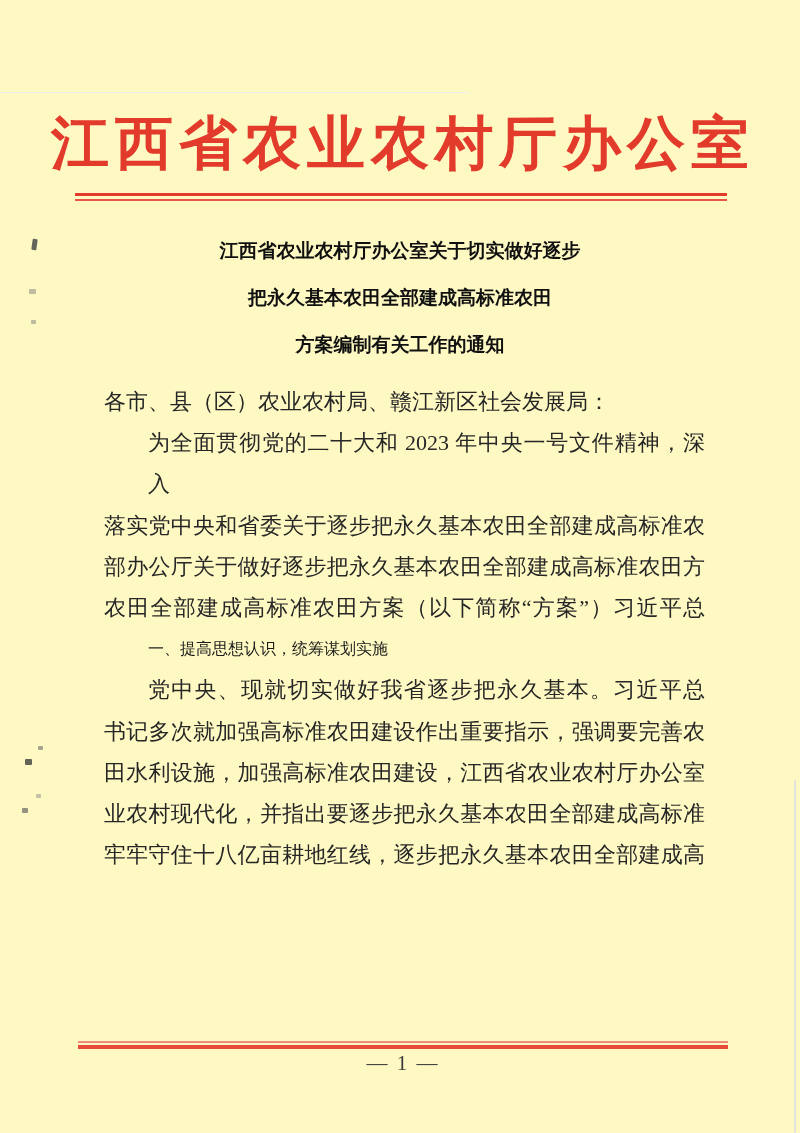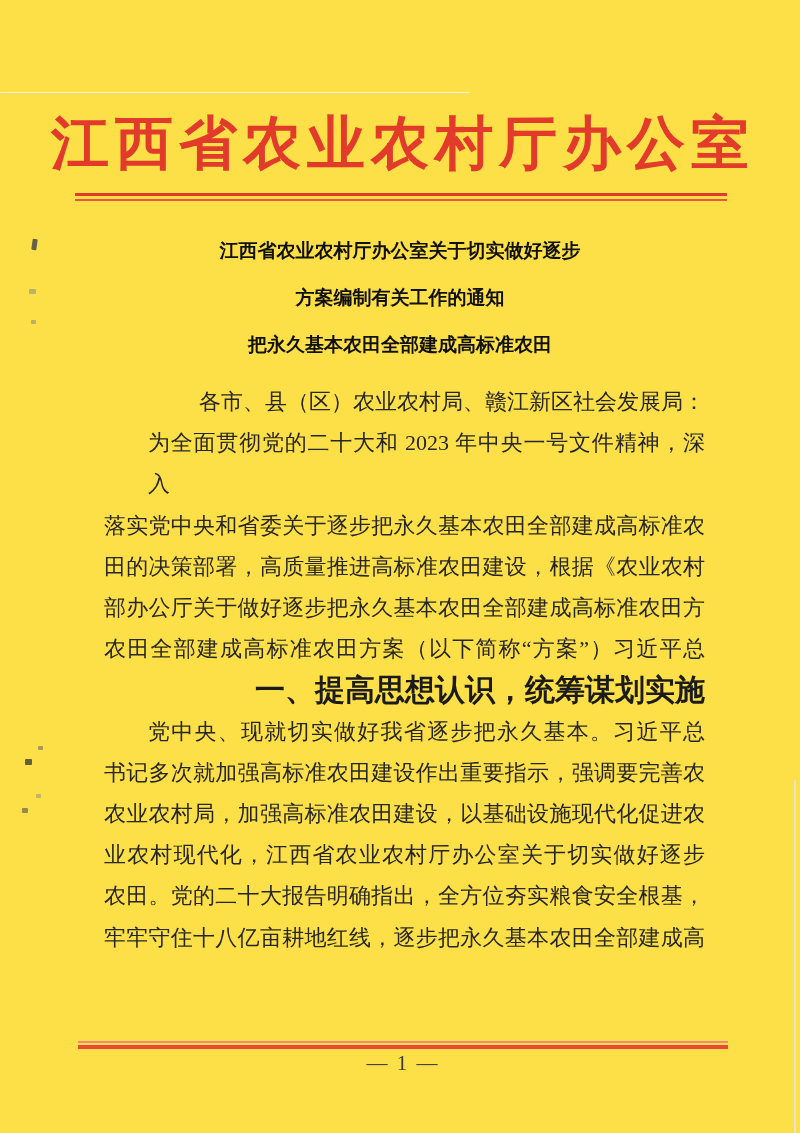--- a/index.html
+++ b/index.html
@@ -1,21 +1,21 @@
 <!DOCTYPE html>
 <html><head>
 <meta charset="utf-8">
 <style>
   html,body{margin:0;padding:0;}
   body{
     width:800px;height:1133px;position:relative;overflow:hidden;
     background:#fdfdfb;
     font-family:"Liberation Serif","DejaVu Serif",serif;
   }
-  .page{position:absolute;inset:0;background:#fde047;}
+  .page{position:absolute;inset:0;background:#fef9c3;}
 
   
   .masthead{
     position:absolute;top:106px;left:0;right:0;
     text-align:center;
     font-size:58px;font-weight:700;line-height:1.3;
     letter-spacing:6px;text-indent:6px;
     color:#e23b2c;
     font-family:"Liberation Serif","DejaVu Serif",serif;
   }
@@ -31,27 +31,27 @@
     font-weight:700;font-size:19px;line-height:47px;
     font-family:"Liberation Serif","DejaVu Serif",serif;
   }
 
   
   .content{
     position:absolute;top:381px;left:104px;width:601px;
     font-size:22px;line-height:41.2px;color:#262626;
     font-family:"Liberation Serif","DejaVu Serif",serif;
   }
-  .line{white-space:nowrap;text-align:right;}
+  .line{white-space:nowrap;text-align:left;}
   .line.fill{white-space:normal;text-align:justify;text-align-last:justify;}
   .line.indent{padding-left:44px;}
   .line.indent.fill{width:557px;}
   .line.section-heading{
     font-family:"Liberation Sans","DejaVu Sans",sans-serif;
-    font-weight:700;color:#1b1b1b;font-size:30px;
+    font-weight:400;color:#1b1b1b;font-size:16px;
   }
 
   
   .footer-rule{position:absolute;left:78px;top:1041px;width:650px;}
   .footer-rule .bar-thin{height:1.5px;background:#ef8a7d;}
   .footer-rule .bar-gap{height:2.5px;}
   .footer-rule .bar-thick{height:4px;background:#e74a38;}
   .page-number{
     position:absolute;left:78px;top:1051px;width:650px;
     text-align:center;font-size:21px;color:#3a3a3a;letter-spacing:2px;
@@ -77,37 +77,35 @@
   <div class="masthead">江西省农业农村厅办公室</div>
 
   <div class="masthead-rule">
     <div class="bar-thick"></div>
     <div class="bar-gap"></div>
     <div class="bar-thin"></div>
   </div>
 
   <div class="doc-title">
     <div>江西省农业农村厅办公室关于切实做好逐步</div>
+    <div>把永久基本农田全部建成高标准农田</div>
     <div>方案编制有关工作的通知</div>
-    <div>把永久基本农田全部建成高标准农田</div>
   </div>
 
   <div class="content">
     <div class="line">各市、县（区）农业农村局、赣江新区社会发展局：</div>
     <div class="line indent fill">为全面贯彻党的二十大和 2023 年中央一号文件精神，深入</div>
     <div class="line fill">落实党中央和省委关于逐步把永久基本农田全部建成高标准农</div>
-    <div class="line fill">田的决策部署，高质量推进高标准农田建设，根据《农业农村</div>
     <div class="line fill">部办公厅关于做好逐步把永久基本农田全部建成高标准农田方</div>
     <div class="line fill">农田全部建成高标准农田方案（以下简称“方案”）习近平总</div>
     <div class="line indent section-heading">一、提高思想认识，统筹谋划实施</div>
     <div class="line indent fill">党中央、现就切实做好我省逐步把永久基本。习近平总</div>
     <div class="line fill">书记多次就加强高标准农田建设作出重要指示，强调要完善农</div>
-    <div class="line fill">农业农村局，加强高标准农田建设，以基础设施现代化促进农</div>
-    <div class="line fill">业农村现代化，江西省农业农村厅办公室关于切实做好逐步</div>
-    <div class="line fill">农田。党的二十大报告明确指出，全方位夯实粮食安全根基，</div>
+    <div class="line fill">田水利设施，加强高标准农田建设，江西省农业农村厅办公室</div>
+    <div class="line fill">业农村现代化，并指出要逐步把永久基本农田全部建成高标准</div>
     <div class="line fill">牢牢守住十八亿亩耕地红线，逐步把永久基本农田全部建成高</div>
   </div>
 
   <div class="footer-rule">
     <div class="bar-thin"></div>
     <div class="bar-gap"></div>
     <div class="bar-thick"></div>
   </div>
 
   <div class="page-number">— 1 —</div>

